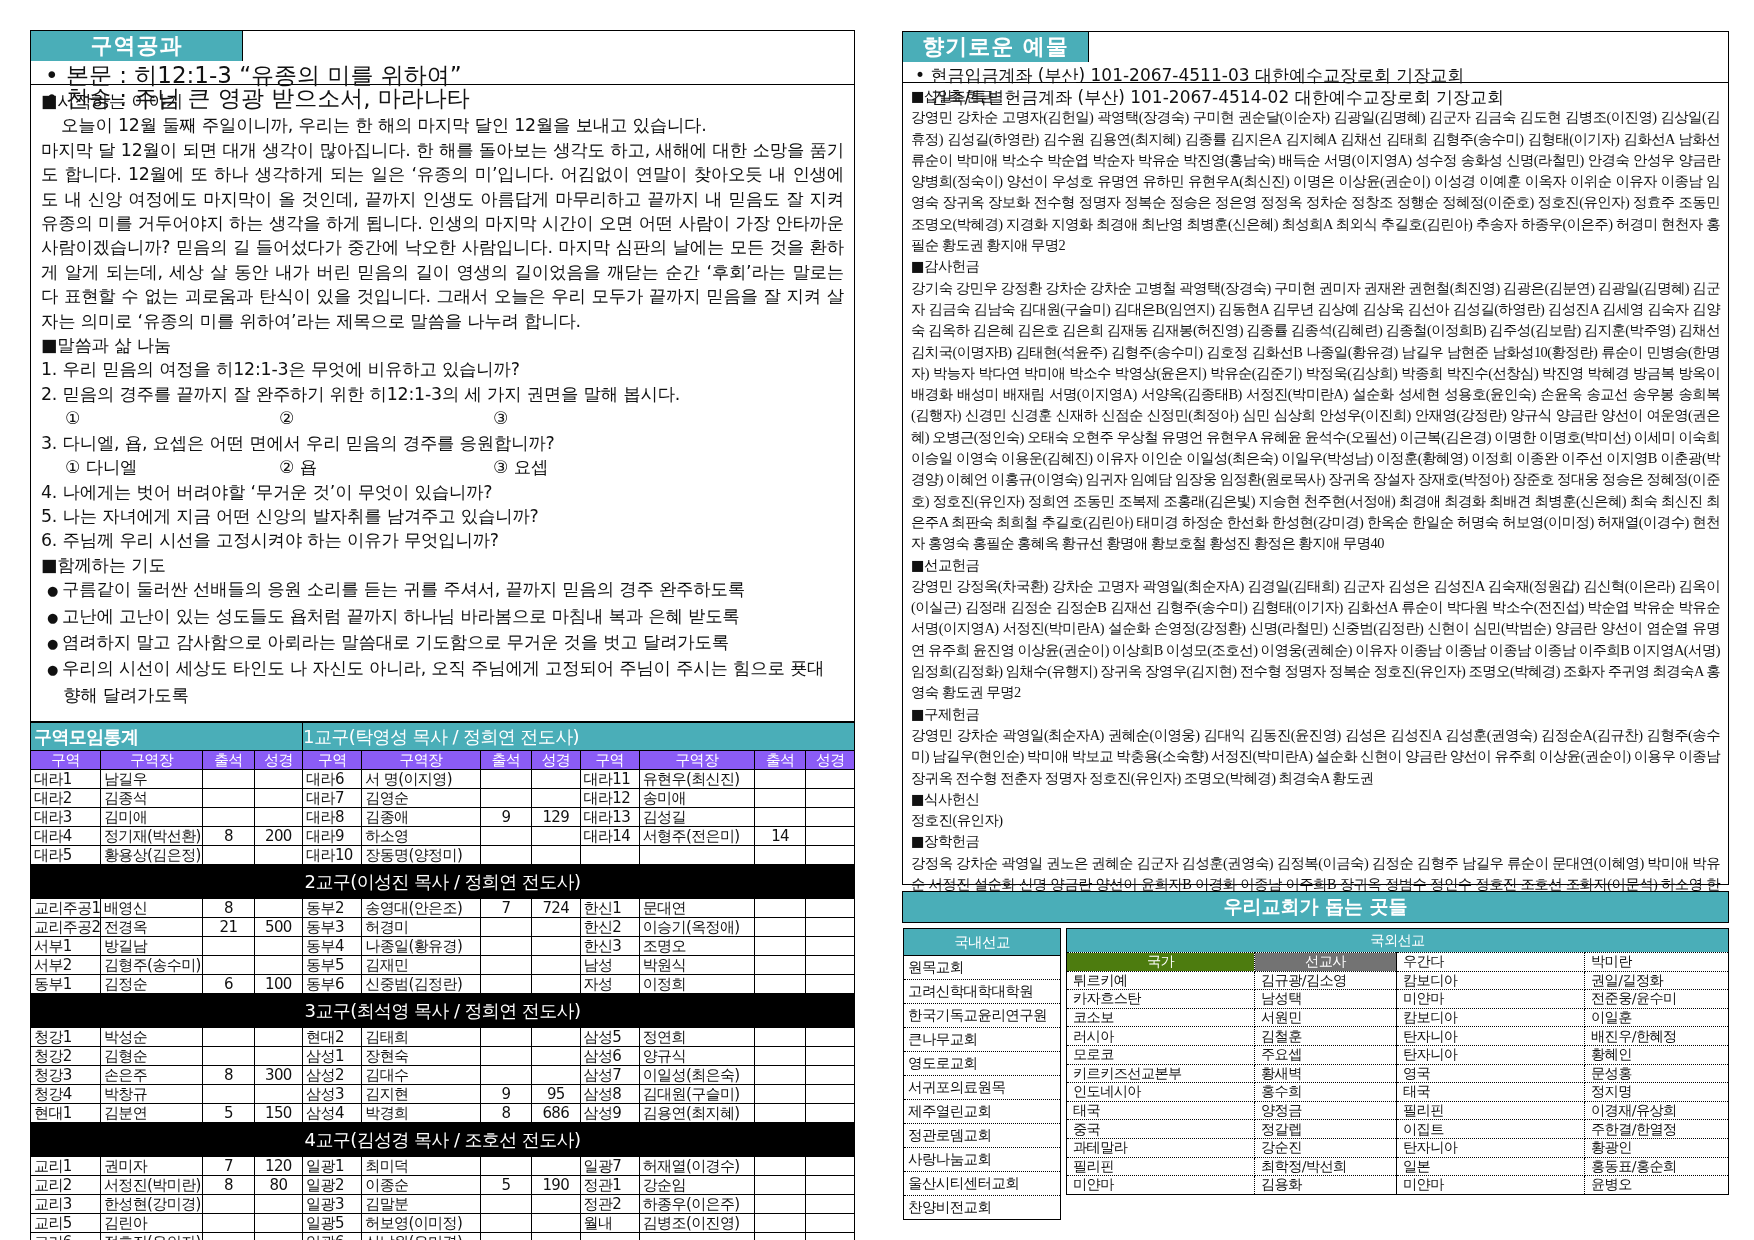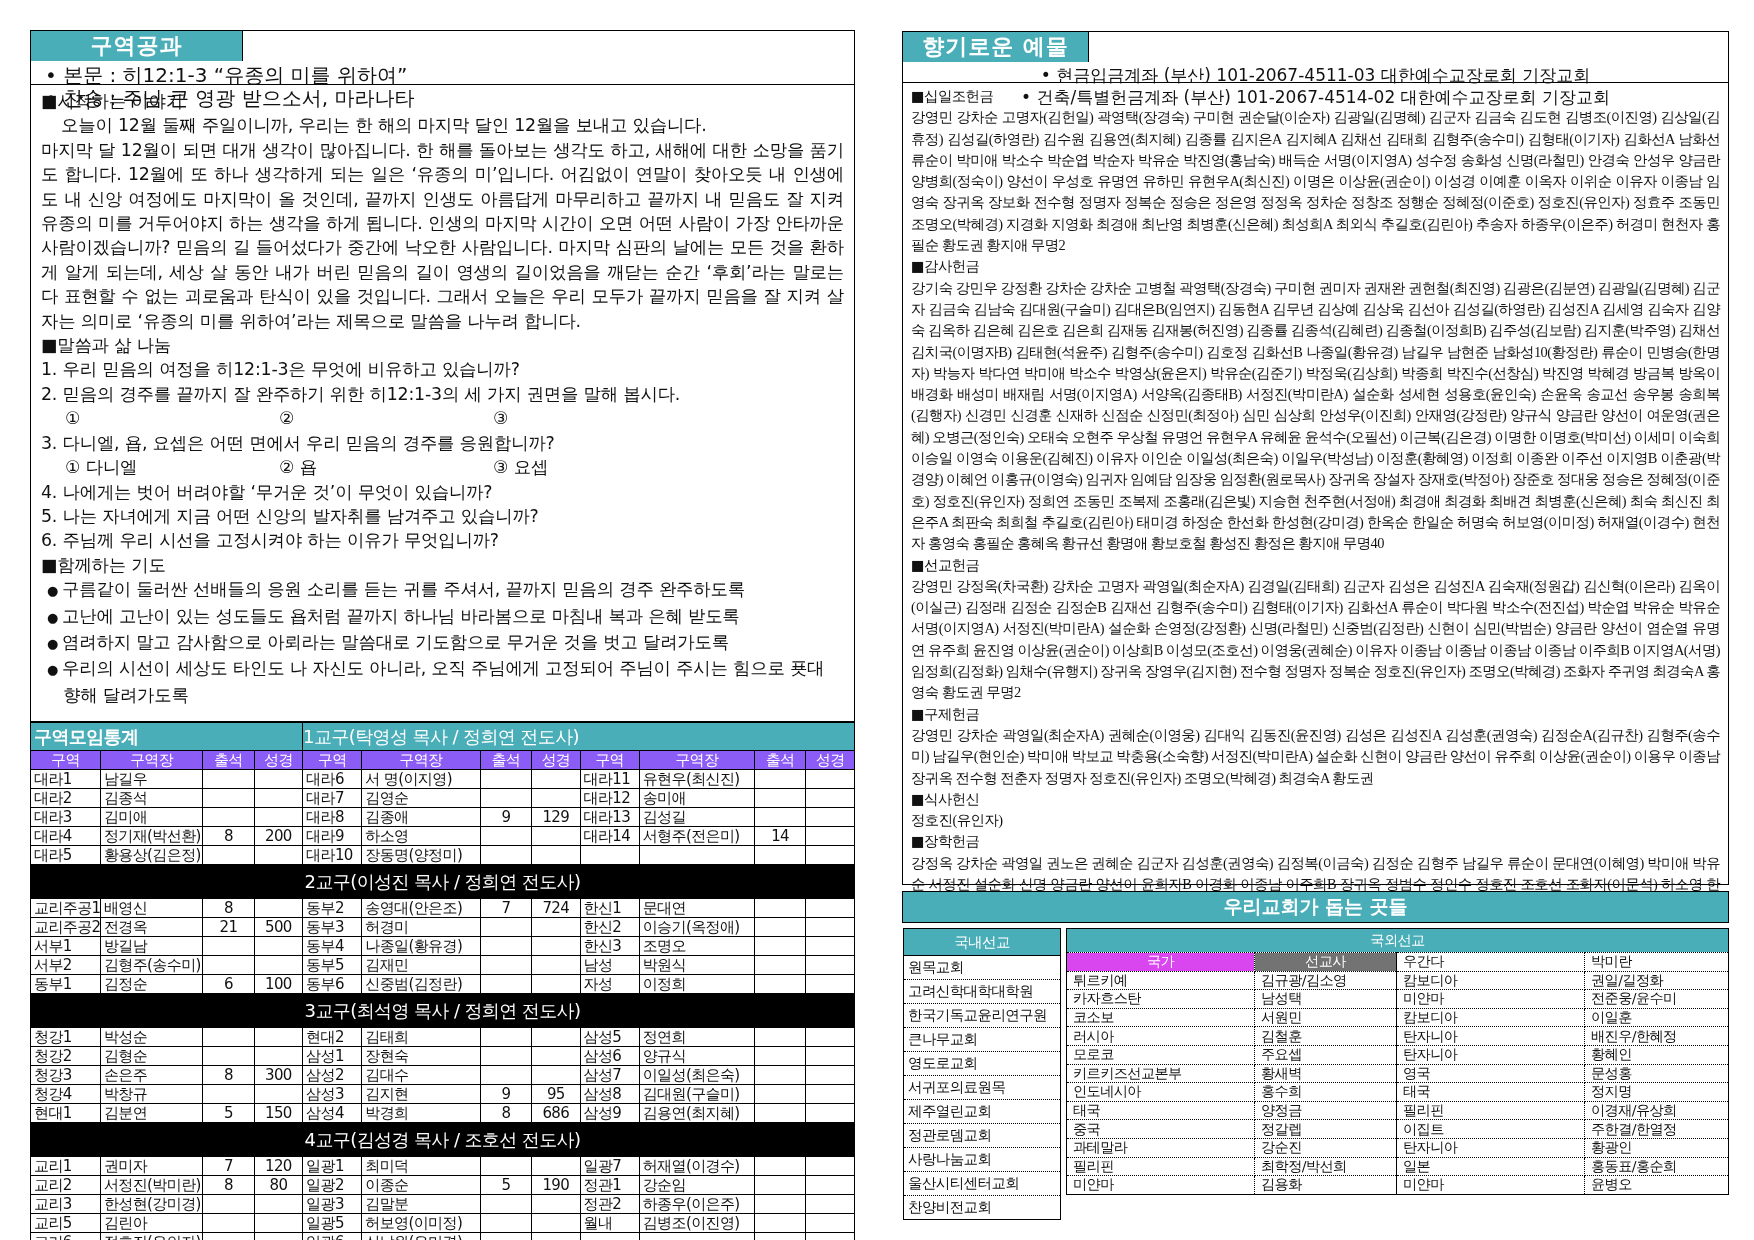--- a/index.html
+++ b/index.html
@@ -4,21 +4,21 @@
 <style>
   * { box-sizing: border-box; margin: 0; padding: 0; }
   html, body { width: 1754px; height: 1240px; background: #ffffff; overflow: hidden; }
   body { position: relative; font-family: "DejaVu Sans", "Liberation Sans", sans-serif; color: #111; }
   .teal { background: #4aaeb8; color: #ffffff; }
 
   
   #left-top { position: absolute; left: 30px; top: 30px; width: 825px; height: 692px; border: 1.5px solid #000; }
   .hdr { display: flex; height: 54px; border-bottom: 1.5px solid #000; flex-direction: column; }
   .hdr-title { width: 212px; display: flex; align-items: center; justify-content: center; font-size: 22px; font-weight: bold; border-right: 1.5px solid #000; letter-spacing: 1px; }
-  .hdr-info { flex: 1; padding: 3px 14px; font-size: 20px; line-height: 23px; }
+  .hdr-info { flex: 1; padding: 3px 14px; font-size: 23px; line-height: 23px; }
   .hdr-info div::before { content: "\2022  "; }
   .body-text { padding: 4px 10px 0 10px; font-size: 17.4px; line-height: 24.4px; letter-spacing: -0.2px; }
   .sec { display: block; }
   .sec::before { content: "\25A0 "; }
   .para { text-align: justify; }
   .para .indent { padding-left: 20px; }
   .q { display: block; }
   .opts { display: flex; padding-left: 24px; }
   .opts span { width: 214px; }
   .bul { display: block; padding-left: 22px; text-indent: -16px; }
@@ -28,21 +28,21 @@
   #stats { position: absolute; left: 30px; top: 722px; width: 825px; border: 1.5px solid #000; border-collapse: collapse; table-layout: fixed; }
   #stats td { border: 1px solid #000; font-size: 15px; line-height: 17px; height: 19px; padding: 0 3px; white-space: nowrap; overflow: hidden; letter-spacing: -0.6px; }
   #stats .num { text-align: center; }
   #stats .title-row td { height: 28px; font-size: 18px; }
   #stats .th td { background: #8b5cf6; color: #fff; text-align: center; height: 19px; font-size: 15px; }
   #stats .grp td { background: #000000; color: #fff; text-align: center; font-size: 18px; height: 34px; }
   .stats-title { font-weight: bold; font-size: 21px; padding-left: 16px; }
 
   
   #right-top { position: absolute; left: 902px; top: 31px; width: 827px; height: 854px; border: 1.5px solid #000; }
-  #right-top .hdr { height: 51px; text-align: center; }
+  #right-top .hdr { height: 51px; }
   #right-top .hdr-title { width: 186px; font-size: 22px; }
   #right-top .hdr-info { font-size: 17px; line-height: 22px; padding: 2px 12px; }
   .off { padding: 3px 8px 0 8px; font-size: 14.4px; line-height: 21.3px; letter-spacing: -0.55px; }
   .off .sec { font-size: 14.4px; }
   .off .names { text-align: justify; font-family: Liberation Serif, serif; }
 
   #mission-title { position: absolute; left: 902px; top: 891px; width: 827px; height: 32px; border: 1.5px solid #000; display: flex; align-items: center; justify-content: center; font-size: 19px; font-weight: bold; }
   #domestic { position: absolute; left: 903px; top: 928px; width: 158px; border-collapse: collapse; border: 1.5px solid #000; }
   #domestic td { font-size: 14.5px; height: 24px; padding: 0 4px; border-bottom: 1px dotted #000; white-space: nowrap; letter-spacing: -0.6px; }
   #domestic .th td { background: #4aaeb8; color: #fff; text-align: center; height: 27px; border-bottom: 1px solid #000; }
@@ -492,21 +492,21 @@
     <col style="width:188px">
       <col style="width:142px">
       <col style="width:188px">
       <col style="width:144px">
   </colgroup>
   <tbody id="intl-body">
     <tr class="th top">
         <td colspan="4">국외선교</td>
       </tr>
   <tr>
-        <td class="th" style="background:#d946ef;color:#fff;text-align:center">국가</td>
+        <td class="th" style="background:#4d7c0f;color:#fff;text-align:center">국가</td>
         <td class="sep" style="background:#737373;color:#fff;text-align:center">선교사</td>
         <td>우간다</td>
         <td>박미란</td>
       </tr>
       <tr>
         <td>튀르키예</td>
         <td class="sep">김규광/김소영</td>
         <td>캄보디아</td>
         <td>권일/길정화</td>
       </tr>

